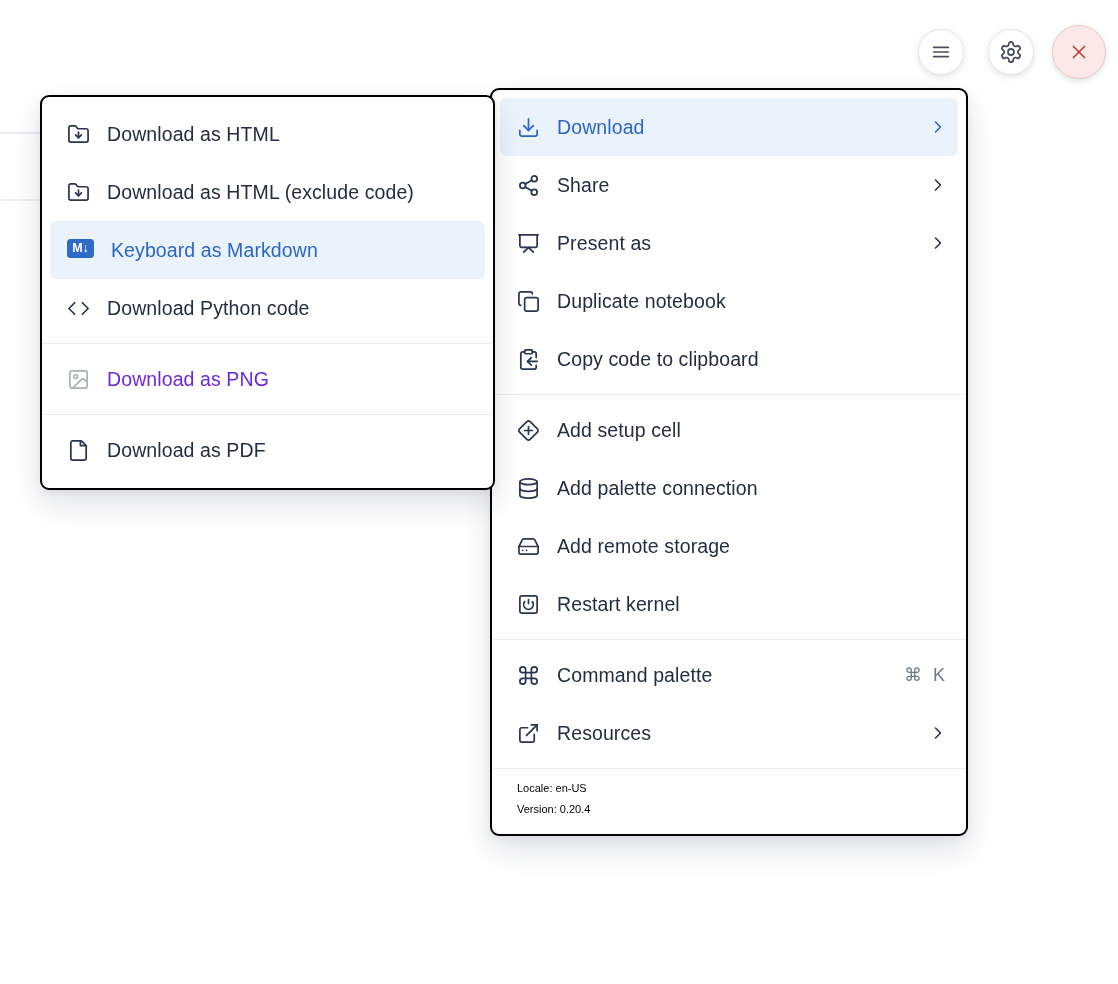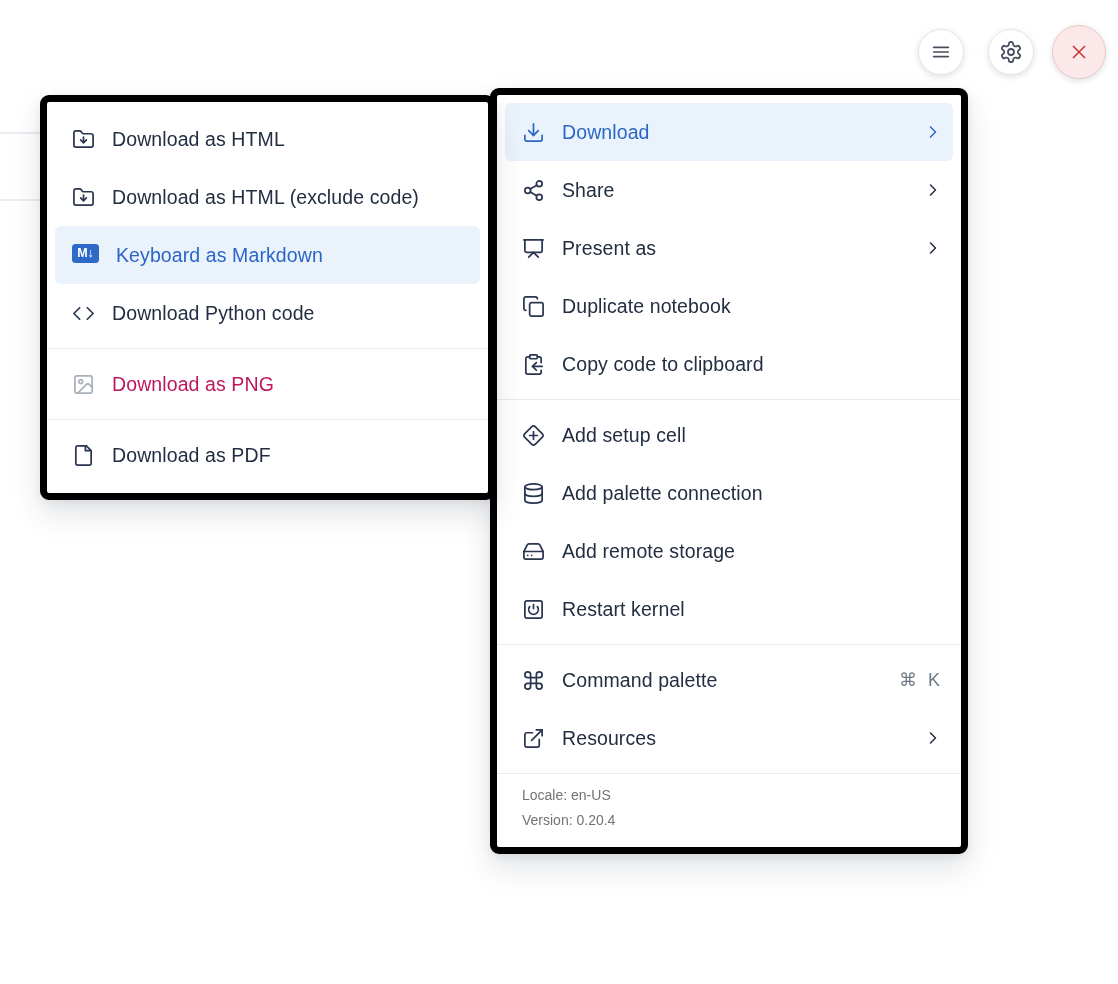--- a/index.html
+++ b/index.html
@@ -20,48 +20,48 @@
     box-shadow:0 2px 6px rgba(30,41,59,.14);
     display:flex; align-items:center; justify-content:center;
     color:#474f5e; cursor:pointer; box-sizing:border-box; z-index:3;
   }
   .tb-btn svg { display:block; }
   .tb-btn.danger { background:#fbe9e9; border-color:#eec7c7; color:#c53b3b; }
 
   
   .menu-panel {
     position:absolute; background:#ffffff;
-    border:7px solid #000000; border-radius:9px;
+    border:2px solid #000000; border-radius:9px;
     box-shadow:0 14px 30px rgba(25,39,62,.13), 0 3px 9px rgba(25,39,62,.07);
     padding:8px 0; box-sizing:border-box;
   }
   #main-menu      { left:490px; top:88px;  width:478px; z-index:5; }
   #download-menu  { left:40px;  top:95px;  width:455px; z-index:10; padding-bottom:9px; }
 
   .menu-item {
     display:flex; align-items:center; height:58px;
     margin:0 8px; padding:0 10px 0 17px; border-radius:6px;
     color:#232e42; cursor:pointer; box-sizing:border-box;
   }
   .mi-icon { flex:0 0 auto; width:23px; height:23px; margin-right:17px; color:#2a3550; }
   .mi-icon svg { width:23px; height:23px; display:block; }
   .mi-label { flex:1 1 auto; font-size:19.5px; white-space:nowrap; letter-spacing:.1px; }
   .mi-shortcut { flex:0 0 auto; margin-left:12px; font-size:18px; color:#6e7988; letter-spacing:3px; white-space:nowrap; }
   .mi-chevron { flex:0 0 auto; width:20px; height:20px; margin-left:12px; color:#232e42; }
   .mi-chevron svg { width:20px; height:20px; display:block; }
 
   .menu-item.active { background:#eaf2fc; color:#2b66c6;justify-content:flex-end; }
   .menu-item.active .mi-icon, .menu-item.active .mi-chevron { color:#2b66c6; }
-  .menu-item.disabled { color:#be185d; cursor:default; }
+  .menu-item.disabled { color:#6d28d9; cursor:default; }
   .menu-item.disabled .mi-icon { color:#a9b1bc; }
 
   .menu-sep { height:1px; background:#e9ebf0; margin:6px 0; }
 
   .menu-footer { border-top:1px solid #e9ebf0; margin-top:6px; padding:13px 25px 2px; }
-  .menu-footer .foot-line { color:#737373; font-size:14px; margin-bottom:9px; }
+  .menu-footer .foot-line { color:#000000; font-size:11px; margin-bottom:9px; }
 
   
   .md-badge {
     display:flex; align-items:center; justify-content:center;
     width:27px; height:19px; border-radius:3.5px;
     background:#2e6bc9; color:#ffffff;
     font-size:12.5px; font-weight:bold; letter-spacing:0;
   }
 </style>
 </head>

